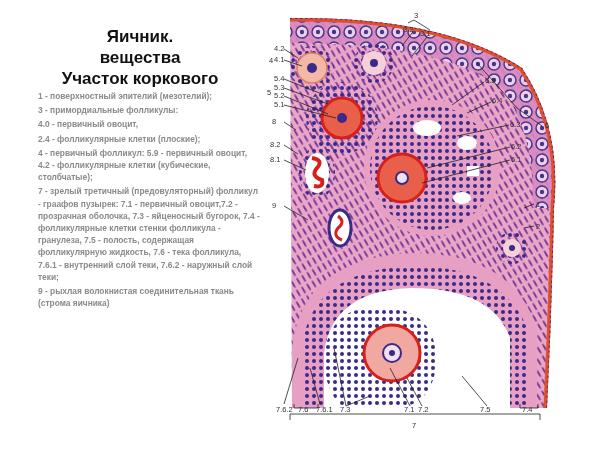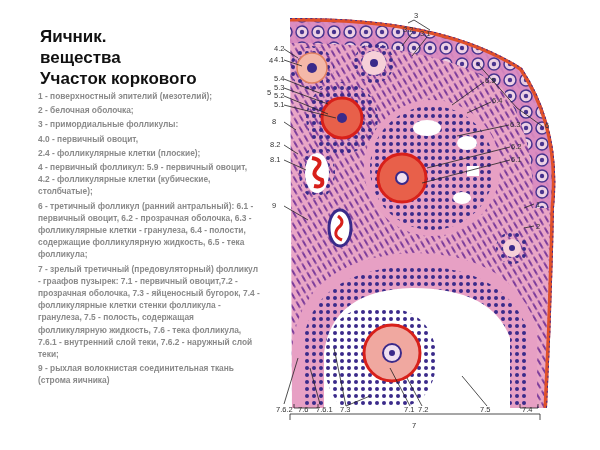--- a/index.html
+++ b/index.html
@@ -1,39 +1,37 @@
 <!DOCTYPE html>
 <html><head>
 <meta charset="utf-8">
 <style>
   html, body { margin:0; padding:0; background:#ffffff; }
   body { width:600px; height:450px; position:relative; overflow:hidden; font-family:"Liberation Sans", sans-serif; }
-  .title { position:absolute; left:40px; top:26px; width:200px; text-align:left; font-weight:bold; font-size:17px; line-height:21px; color:#111; }
+  .title { position:absolute; left:40px; top:26px; width:200px; text-align:center; font-weight:bold; font-size:17px; line-height:21px; color:#111; }
   .legend { position:absolute; left:38px; top:90px; width:222px; font-size:8.4px; line-height:12.2px; color:#8a8a8a; font-weight:bold; }
   .legend p { margin:0 0 2px 0; }
   .fig { position:absolute; left:262px; top:8px; width:338px; height:442px; }
   svg text { font-family:"Liberation Sans", sans-serif; }
 </style>
 </head>
 <body>
 
 <div class="title">
   <div>Яичник.</div>
   <div>вещества</div>
   <div>Участок коркового</div>
 </div>
 
 <div class="legend">
   <p>1 - поверхностный эпителий (мезотелий);</p>
-  <p>2 - белочная оболочка;</p>
   <p>3 - примордиальные фолликулы:</p>
   <p>4.0 - первичный овоцит,</p>
   <p>2.4 - фолликулярные клетки (плоские);</p>
   <p>4 - первичный фолликул: 5.9 - первичный овоцит, 4.2 - фолликулярные клетки (кубические, столбчатые);</p>
-  <p>6 - третичный фолликул (ранний антральный): 6.1 - первичный овоцит, 6.2 - прозрачная оболочка, 6.3 - фолликулярные клетки - гранулеза, 6.4 - полости, содержащие фолликулярную жидкость, 6.5 - тека фолликула;</p>
   <p>7 - зрелый третичный (предовуляторный) фолликул - граафов пузырек: 7.1 - первичный овоцит,7.2 - прозрачная оболочка, 7.3 - яйценосный бугорок, 7.4 - фолликулярные клетки стенки фолликула - гранулеза, 7.5 - полость, содержащая фолликулярную жидкость, 7.6 - тека фолликула, 7.6.1 - внутренний слой теки, 7.6.2 - наружный слой теки;</p>
   <p>9 - рыхлая волокнистая соединительная ткань (строма яичника)</p>
 </div>
 
 <div class="fig">
   <svg width="338" height="442" viewBox="0 0 338 442">
     <defs>
       <pattern id="dots" width="7" height="7" patternUnits="userSpaceOnUse">
         <circle cx="3" cy="3" r="2" fill="#3a2a8a"></circle>
       </pattern>

